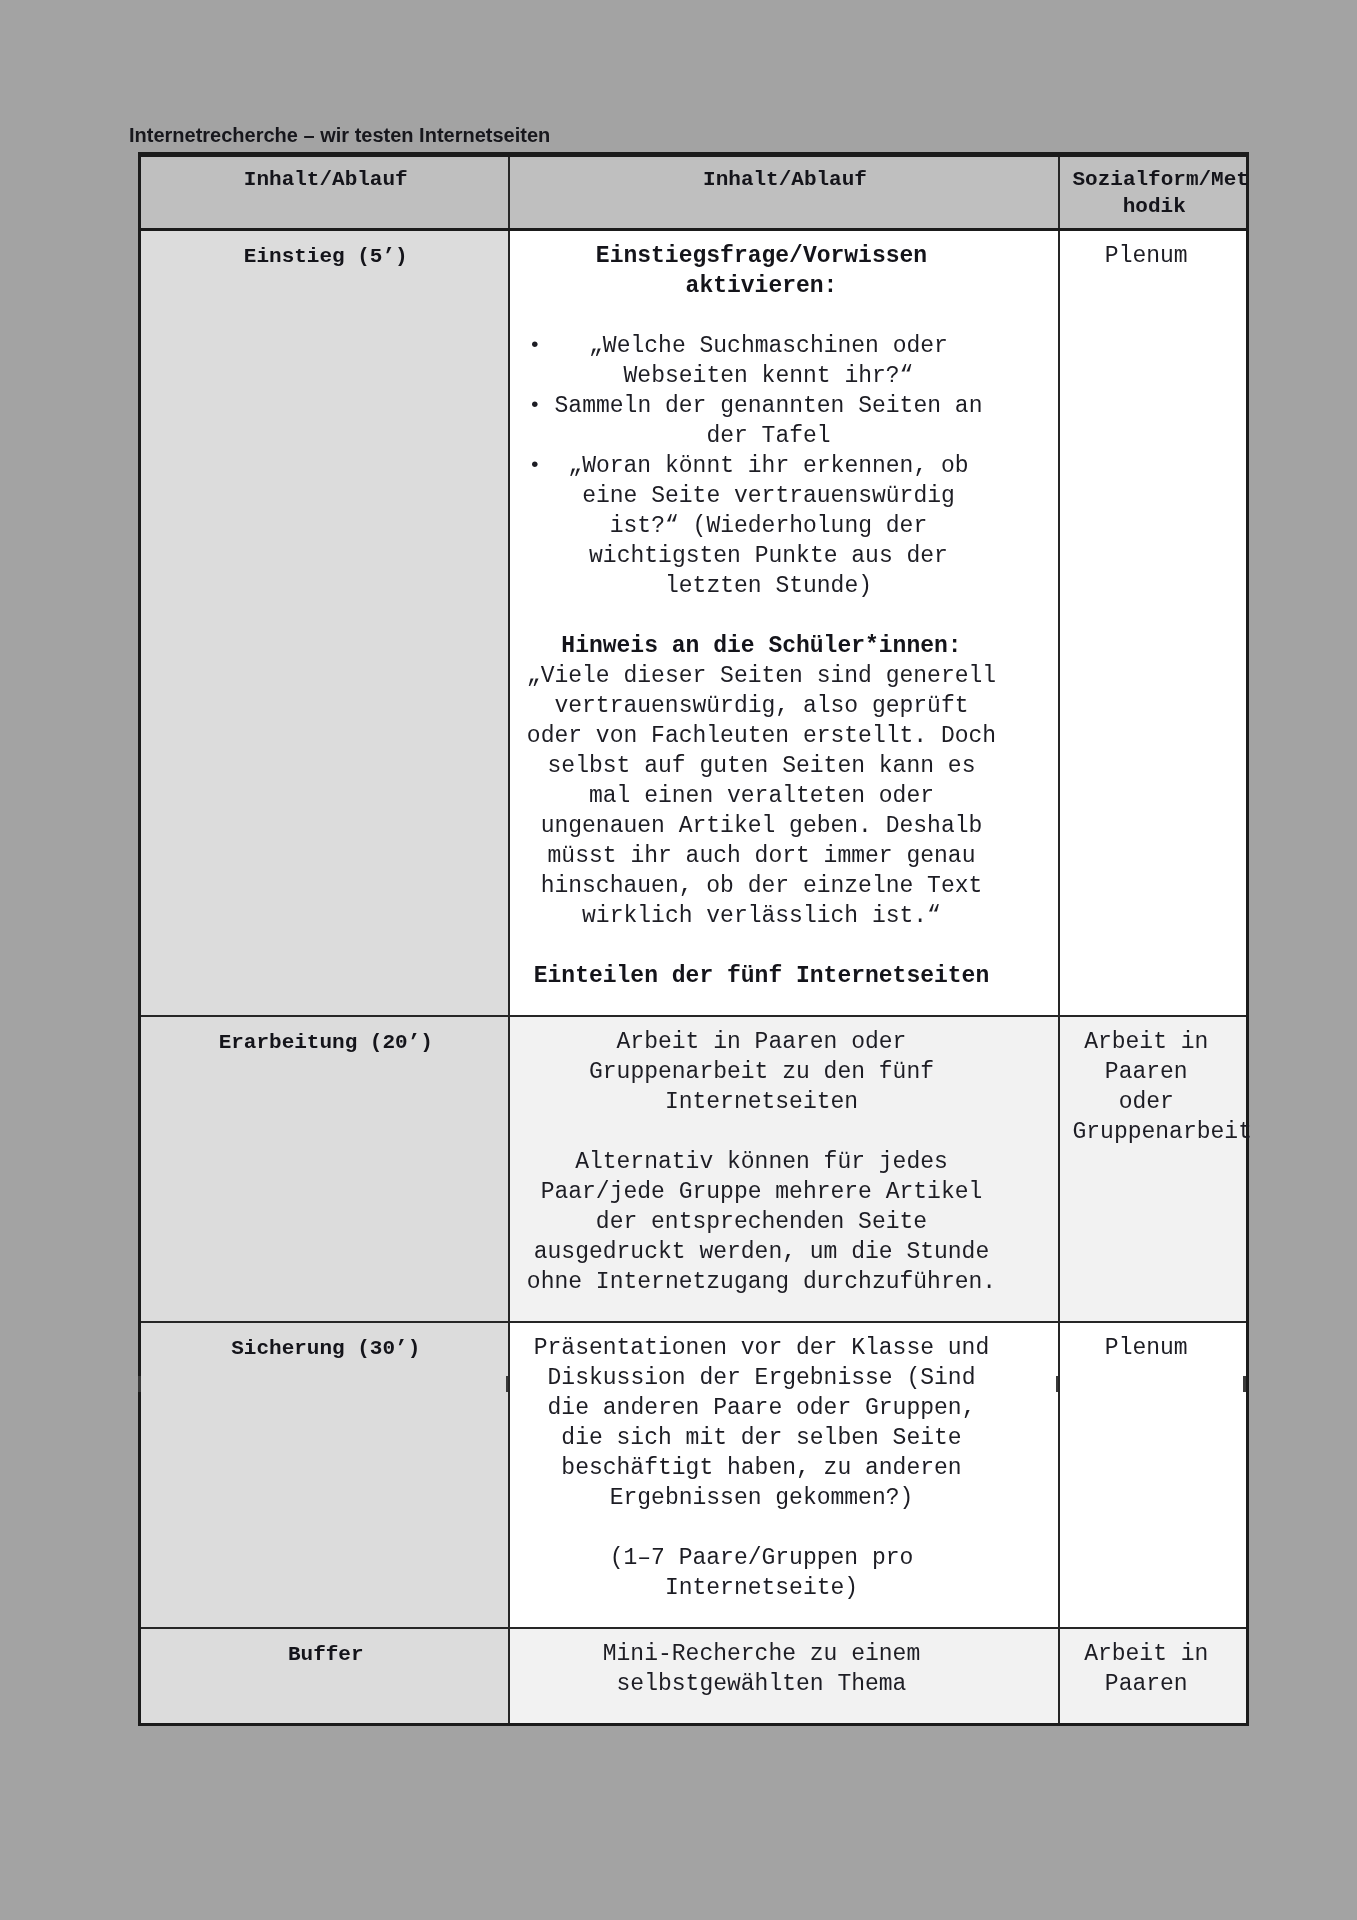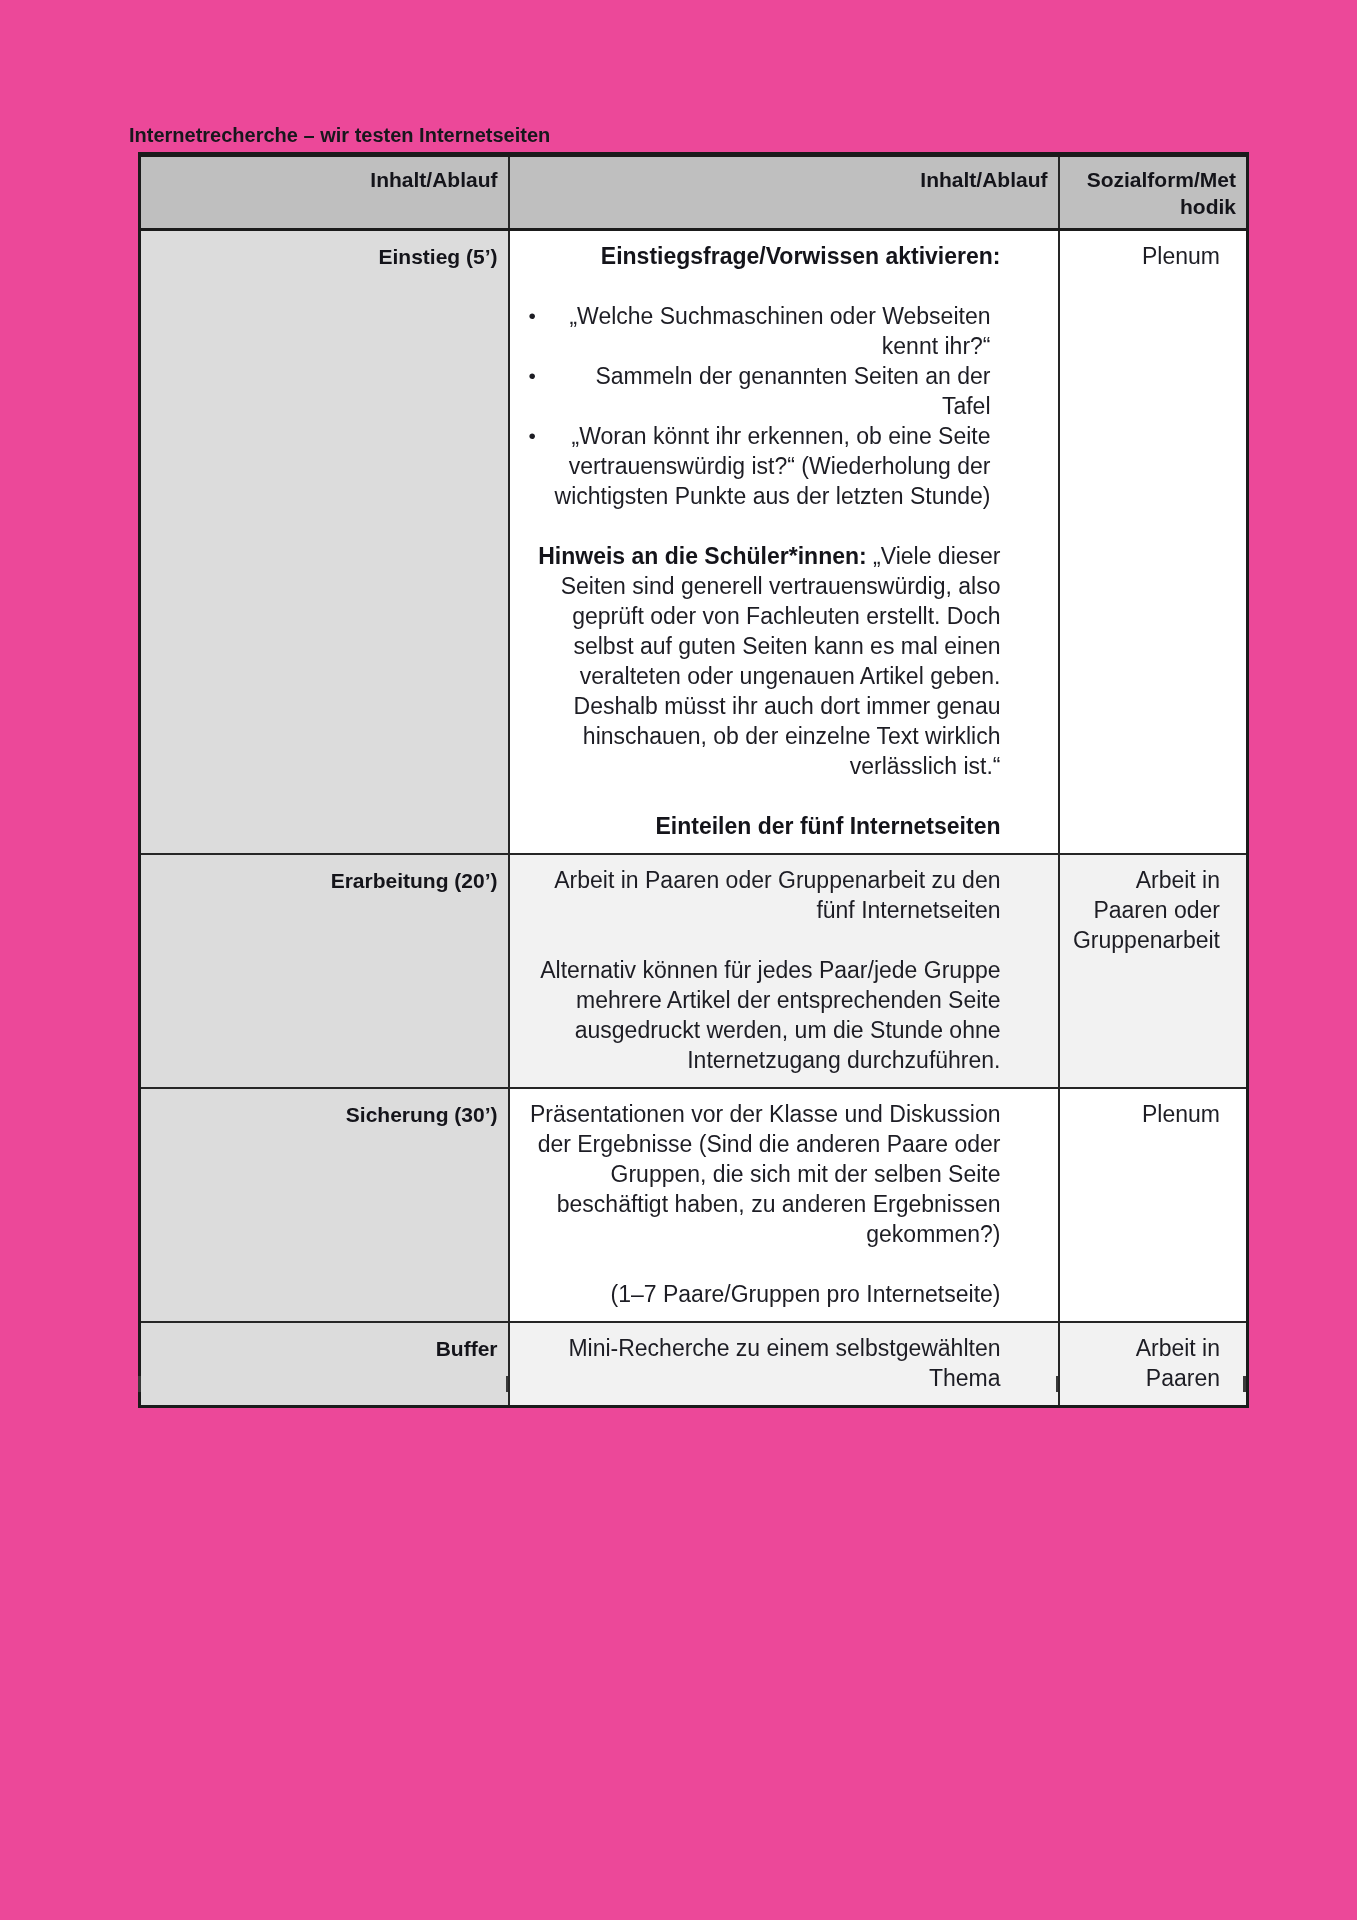--- a/index.html
+++ b/index.html
@@ -4,21 +4,21 @@
 <style>
   html, body {
     margin: 0;
     padding: 0;
     background: #ffffff;
   }
   .page {
     position: relative;
     width: 1357px;
     height: 1920px;
-    background: #ec4899;
+    background: #a3a3a3;
     font-family: "Liberation Sans", "DejaVu Sans", sans-serif;
     color: #1d1d24;
     overflow: hidden;
   }
   .doc-title {
     position: absolute;
     left: 129px;
     top: 122px;
     margin: 0;
     font-size: 20px;
@@ -40,23 +40,24 @@
     border-bottom: 3px solid #1b1b1b;
     font-size: 23px;
     line-height: 30px;
   }
   col.c-phase { width: 369px; }
   col.c-content { width: 550px; }
   col.c-soz { width: 189px; }
 
   th, td {
     vertical-align: top;
-    text-align: right;
+    text-align: center;
     border: 2px solid #262626;
     box-sizing: border-box;
+    font-family: Liberation Mono, monospace;
   }
   thead th {
     background: #bfbfbf;
     font-size: 21px;
     line-height: 27px;
     font-weight: bold;
     color: #14141a;
     padding: 9px 10px 0 13px;
     border-bottom: 3px solid #1b1b1b;
     height: 75px;
@@ -66,21 +67,21 @@
   td.phase {
     background: #dcdcdc;
     font-size: 21px;
     line-height: 27px;
     font-weight: bold;
     color: #14141a;
     padding: 12px 10px 0 13px;
   }
   td.content {
     background: #ffffff;
-    padding: 10px 57px 0 13px;
+    padding: 10px 57px 12px 13px;
   }
   td.soz {
     background: #ffffff;
     padding: 10px 26px 0 13px;
   }
   tr.alt td.content, tr.alt td.soz {
     background: #f2f2f2;
   }
 
   td.content p, td.content ul {

